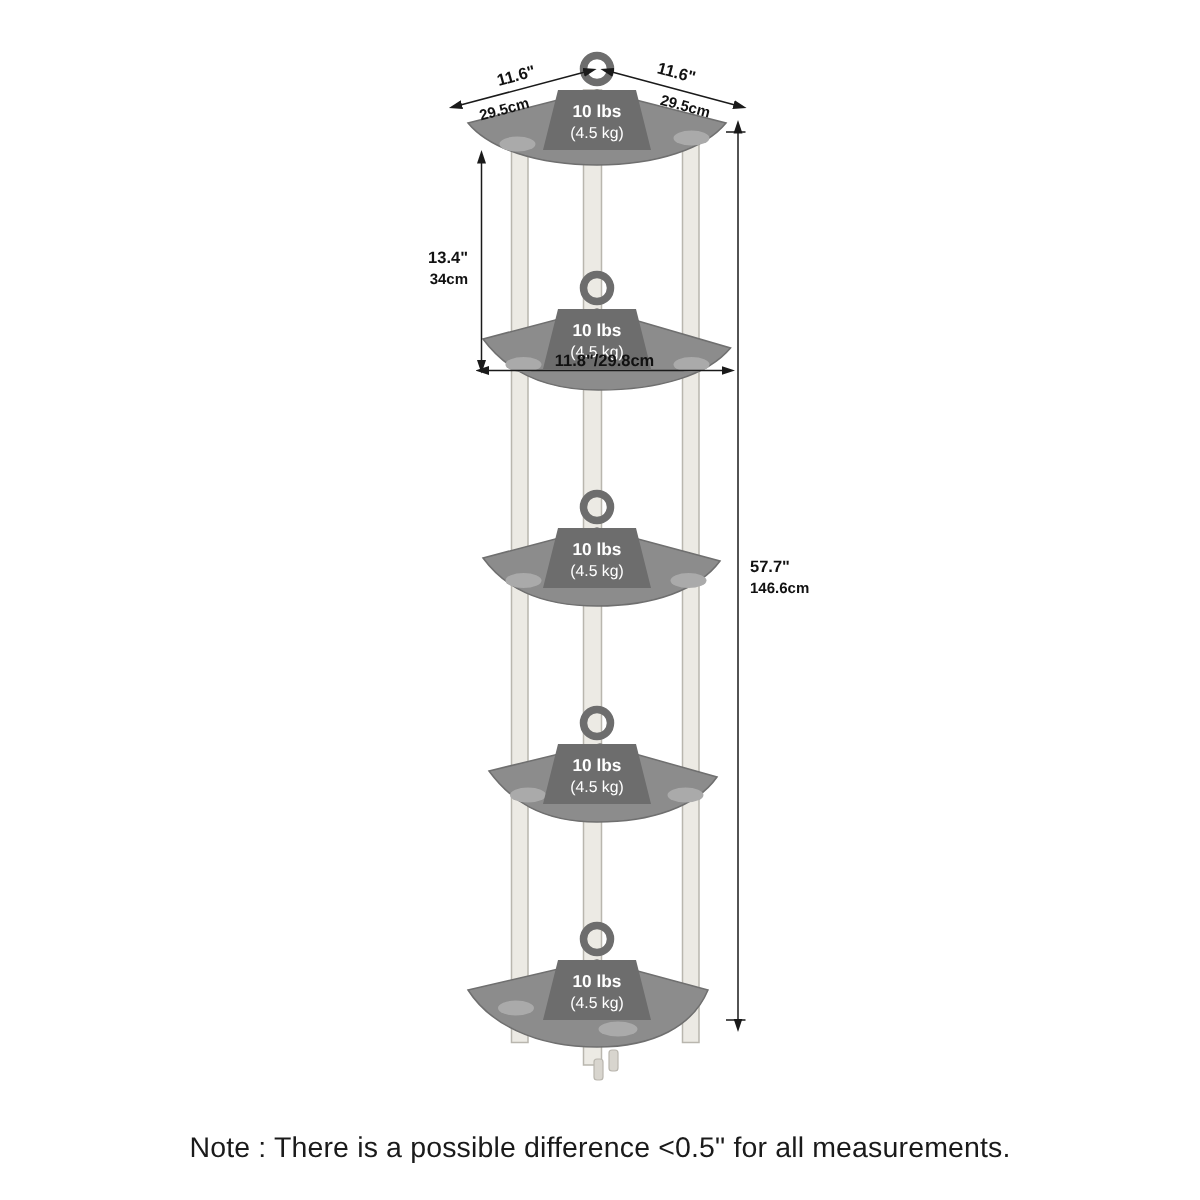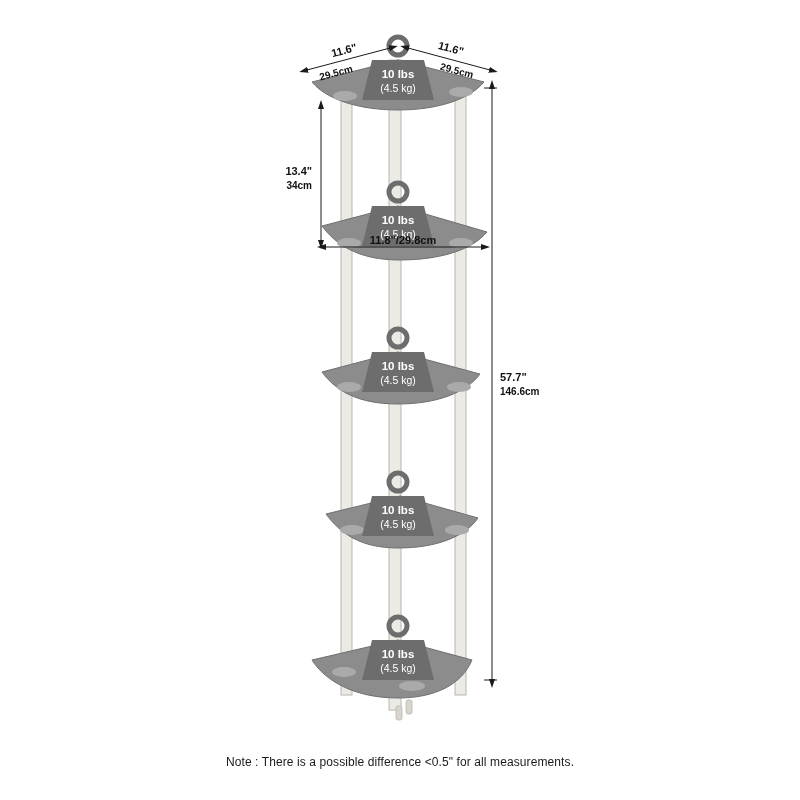--- a/index.html
+++ b/index.html
@@ -15,21 +15,21 @@
     width: 800px; height: 800px;
     background: #ffffff;
   }
   svg#diagram { position: absolute; left: 0; top: 0; }
 
   .note {
     position: absolute;
     left: 0; right: 0;
     top: 755px;
     text-align: center;
-    font-size: 12px;
+    font-size: 19px;
     color: #1a1a1a;
     letter-spacing: 0.1px;
   }
 
   
   .dim-lbl { font-family: "Liberation Sans", sans-serif; font-size: 11px; font-weight: bold; fill: #111111; }
   .dim-lbl-sm { font-family: "Liberation Sans", sans-serif; font-size: 10px; font-weight: bold; fill: #111111; }
   .wt-main { font-family: "Liberation Sans", sans-serif; font-size: 11.5px; font-weight: bold; fill: #ffffff; }
   .wt-sub  { font-family: "Liberation Sans", sans-serif; font-size: 10.5px; font-weight: normal; fill: #ffffff; }
 </style>

